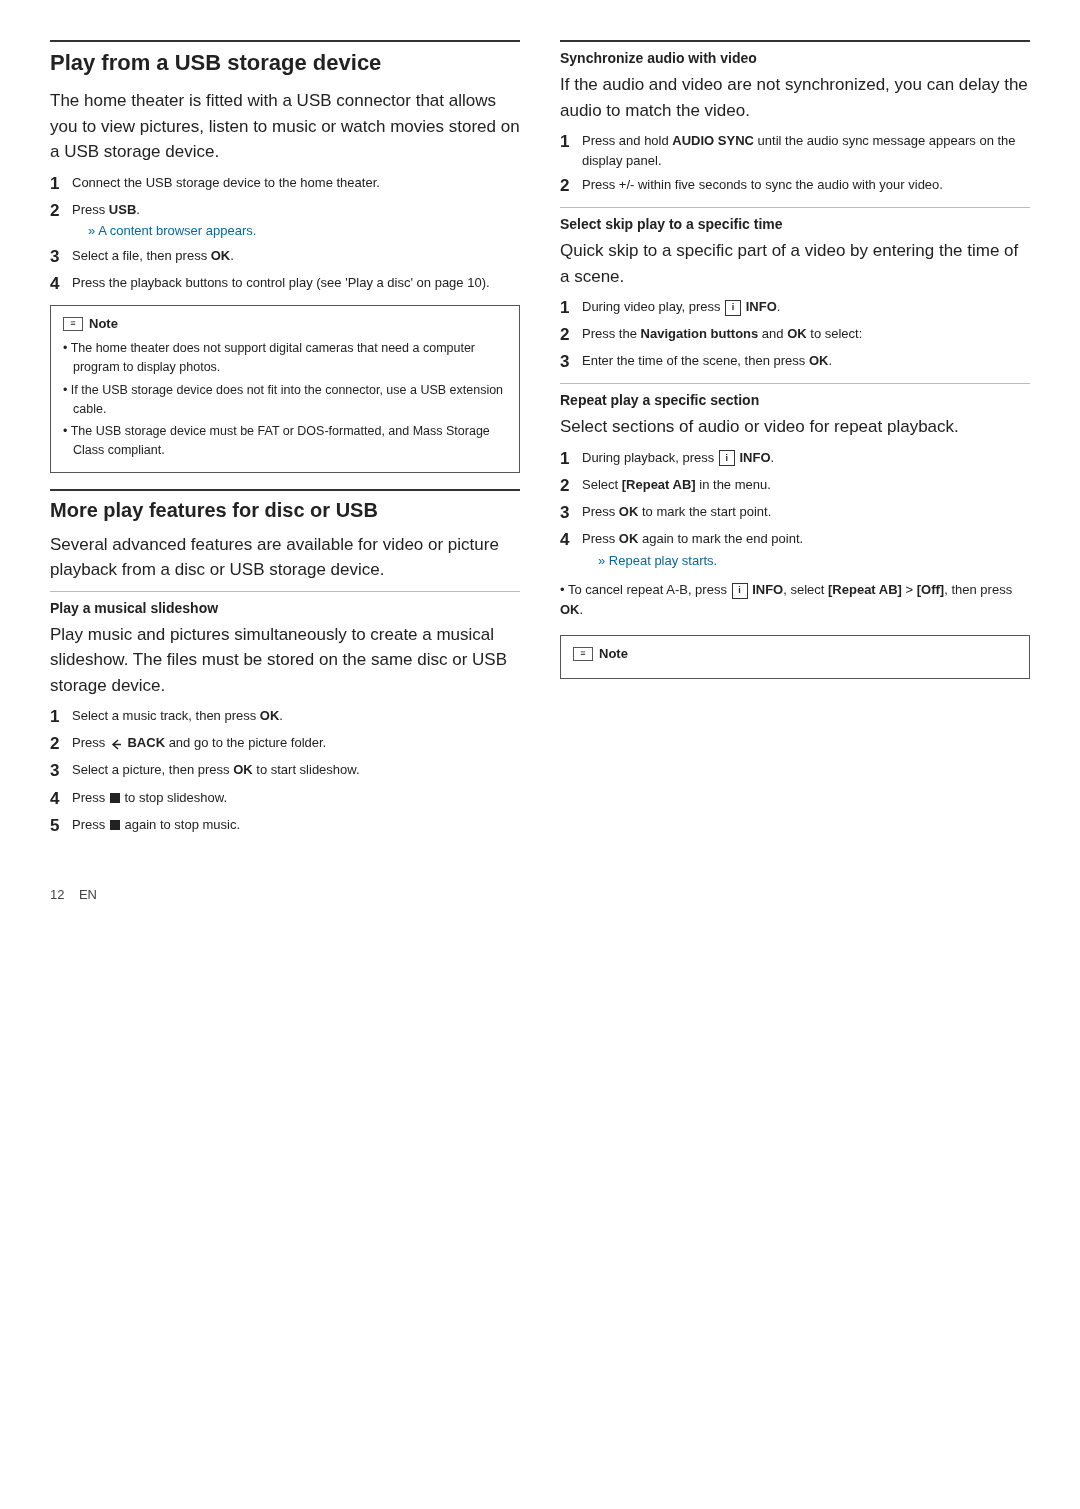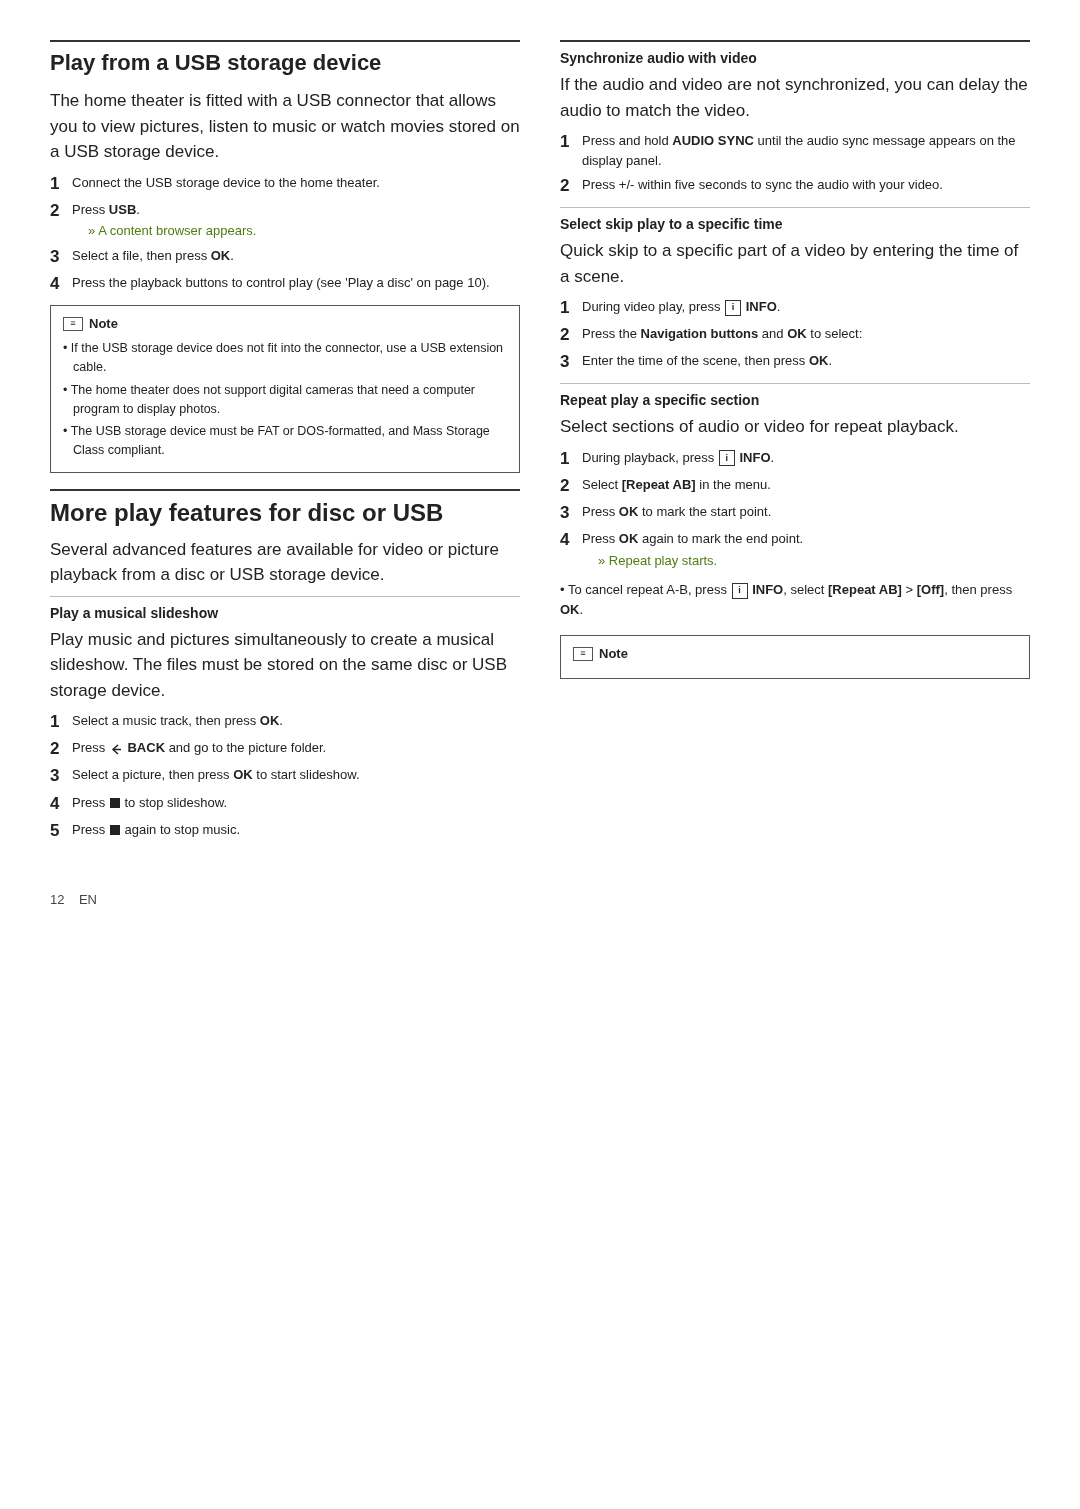--- a/index.html
+++ b/index.html
@@ -26,21 +26,21 @@
       min-width: 0;
     }
     h1 {
       font-size: 22px;
       font-weight: bold;
       margin-bottom: 12px;
       border-top: 2px solid #333;
       padding-top: 8px;
     }
     h2 {
-      font-size: 24px;
+      font-size: 20px;
       font-weight: bold;
       margin-bottom: 10px;
       border-top: 2px solid #333;
       padding-top: 8px;
     }
     h3 {
       font-size: 14px;
       font-weight: bold;
       margin-bottom: 6px;
       border-top: 1px solid #bbb;
@@ -67,21 +67,21 @@
       min-width: 16px;
       line-height: 1.3;
     }
     .li-content {
       flex: 1;
     }
     .sub-arrow {
       margin-left: 16px;
       margin-top: 2px;
       font-size: 13px;
-      color: #4d7c0f;
+      color: #0369a1;
     }
     .sub-arrow::before {
       content: '» ';
     }
     .bullet-list {
       list-style: none;
       margin: 4px 0 6px 16px;
     }
     .bullet-list li {
       margin-bottom: 3px;
@@ -192,22 +192,22 @@
         <span class="li-content">Press the playback buttons to control play (see 'Play a disc' on page 10).</span>
       </li>
     </ol>
 
     <div class="note-box">
       <div class="note-header">
         <span class="note-icon">≡</span>
         <span>Note</span>
       </div>
       <ul class="note-bullet-list">
+        <li>The home theater does not support digital cameras that need a computer program to display photos.</li>
         <li>If the USB storage device does not fit into the connector, use a USB extension cable.</li>
-        <li>The home theater does not support digital cameras that need a computer program to display photos.</li>
         <li>The USB storage device must be FAT or DOS-formatted, and Mass Storage Class compliant.</li>
       </ul>
     </div>
 
     <div class="section-gap"></div>
     <h2>More play features for disc or USB</h2>
     <p>Several advanced features are available for video or picture playback from a disc or USB storage device.</p>
 
     <h3>Play a musical slideshow</h3>
     <p>Play music and pictures simultaneously to create a musical slideshow. The files must be stored on the same disc or USB storage device.</p>

